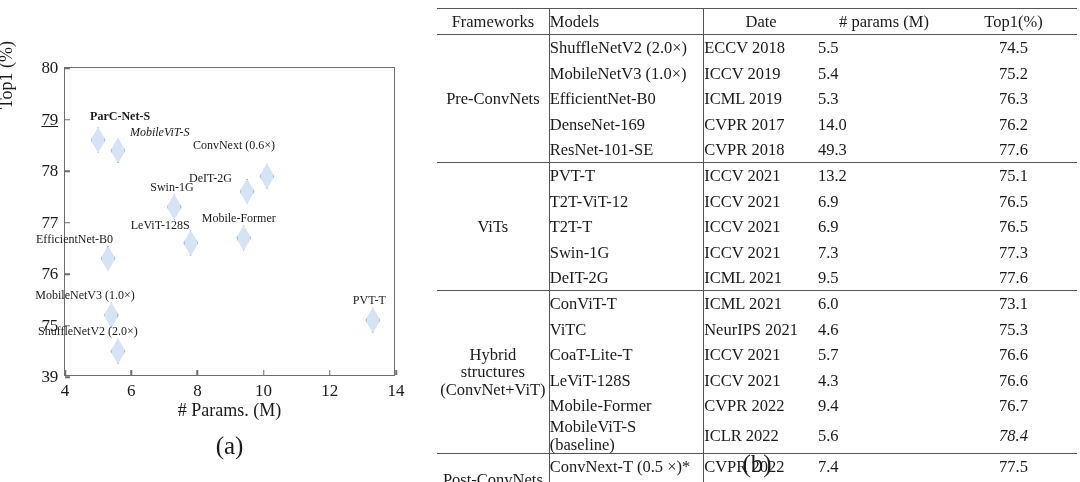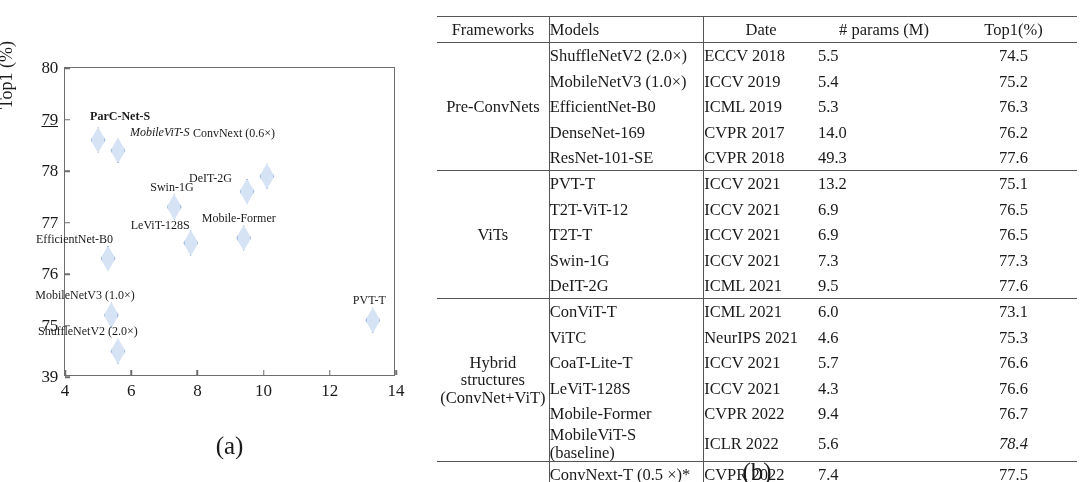--- a/index.html
+++ b/index.html
@@ -95,21 +95,21 @@
   .mklabel{
     position:absolute;
     font-size:12px;
     white-space:nowrap;
     line-height:1;
   }
   .mklabel.bold{font-weight:bold;}
   .mklabel.italic{font-style:italic;}
 
   
-  #panel-b{position:absolute;left:430px;top:12px;width:650px;height:344px;}
+  #panel-b{position:absolute;left:430px;top:4px;width:650px;height:344px;}
   table.tbl{
     position:absolute;
     left:7px;top:4px;
     width:640px;
     border-collapse:collapse;
     font-size:16.5px;
   }
   table.tbl td,table.tbl th{
     padding:0;
     height:25.4px;
@@ -178,40 +178,41 @@
           <div class="xtick" style="left: 264.8px;">12</div>
           <div class="xtick-mark" style="left: 331px;"></div>
           <div class="xtick" style="left: 331px;">14</div>
         </div>
       <div id="points">
           <div class="marker" style="left: 33.1px; top: 72.1px;"></div>
           <div class="mklabel bold" style="left: 25.1px; top: 42.1px;">ParC-Net-S</div>
           <div class="marker" style="left: 52.96px; top: 82.4px;"></div>
           <div class="mklabel italic" style="left: 64.96px; top: 58.4px;">MobileViT-S</div>
           <div class="marker" style="left: 201.91px; top: 108.15px;"></div>
-          <div class="mklabel" style="left: 127.91px; top: 59px;">ConvNext (0.6×)</div>
+          <div class="mklabel" style="left: 127.91px; top: 71px;">ConvNext (0.6×)</div>
           <div class="marker" style="left: 182.05px; top: 123.6px;"></div>
           <div class="mklabel" style="left: 124.05px; top: 103.6px;">DeIT-2G</div>
           <div class="marker" style="left: 109.23px; top: 139.05px;"></div>
           <div class="mklabel" style="left: 85.23px; top: 113.05px;">Swin-1G</div>
           <div class="marker" style="left: 178.74px; top: 169.95px;"></div>
           <div class="mklabel" style="left: 136.74px; top: 143.95px;">Mobile-Former</div>
           <div class="marker" style="left: 125.78px; top: 175.1px;"></div>
           <div class="mklabel" style="left: 65.78px; top: 151.1px;">LeViT-128S</div>
           <div class="marker" style="left: 43.03px; top: 190.55px;"></div>
           <div class="mklabel" style="left: -28.97px; top: 164.55px;">EfficientNet-B0</div>
           <div class="marker" style="left: 46.34px; top: 247.2px;"></div>
           <div class="mklabel" style="left: -29.66px; top: 221.2px;">MobileNetV3 (1.0×)</div>
           <div class="marker" style="left: 52.96px; top: 283.25px;"></div>
           <div class="mklabel" style="left: -27.04px; top: 257.25px;">ShuffleNetV2 (2.0×)</div>
           <div class="marker" style="left: 307.83px; top: 252.35px;"></div>
           <div class="mklabel" style="left: 287.83px; top: 226.35px;">PVT-T</div>
         </div>
     </div>
 
+    <div id="xlabel"># Params. (M)</div>
     <div id="caption-a">(a)</div>
   </div>
 
   <div id="panel-b">
     <table class="tbl">
       <thead>
         <tr class="topline hdrline">
           <th class="c-fw">Frameworks</th>
           <th class="c-md" style="text-align:left">Models</th>
           <th class="c-dt" style="text-align:center;padding-left:0">Date</th>

